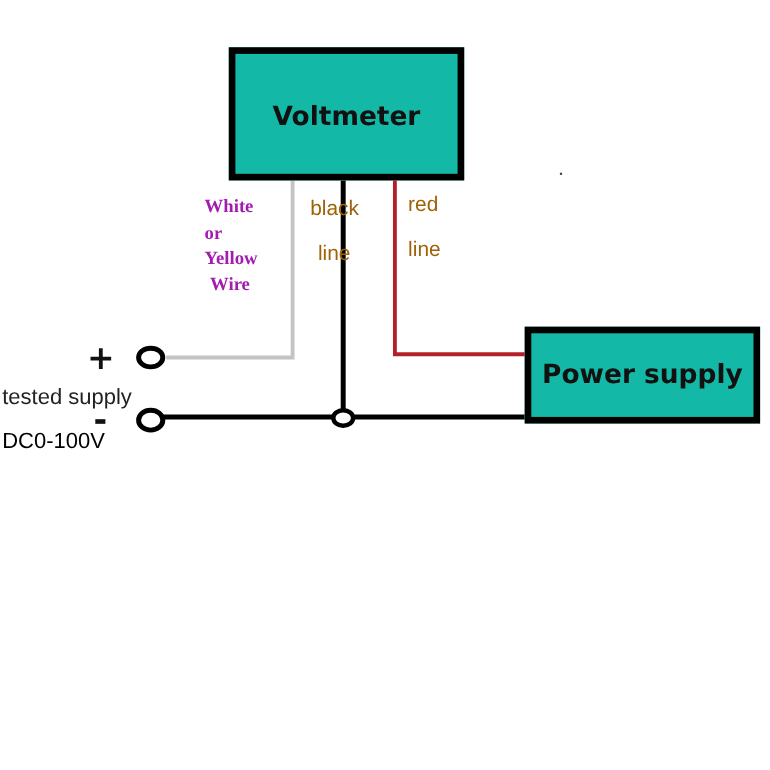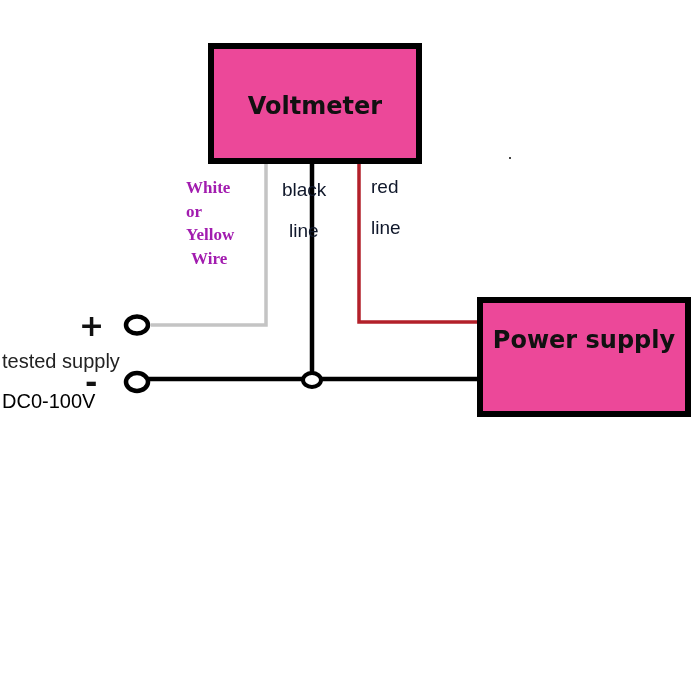--- a/index.html
+++ b/index.html
@@ -18,21 +18,21 @@
       position: absolute;
       left: 0;
       top: 0;
       width: 700px;
       height: 700px;
     }
     .box {
       position: absolute;
       box-sizing: border-box;
       border: 6px solid #4d7c0f;
-      background: #ec4899;
+      background: #14b8a6;
     }
     #voltmeter-box {
       left: 208px;
       top: 43px;
       width: 214px;
       height: 121px;
     }
     #voltmeter-title {
       position: absolute;
       left: 0;
@@ -40,21 +40,21 @@
       top: 43px;
       text-align: center;
       font-weight: bold;
       font-size: 24px;
       color: #111;
     }
     #power-box {
       left: 477px;
       top: 297px;
       width: 214px;
-      height: 120px;
+      height: 88px;
     }
     #power-line1 {
       position: absolute;
       left: 0;
       right: 0;
       top: 23px;
       text-align: center;
       font-weight: bold;
       font-size: 24px;
       color: #111;
@@ -70,21 +70,21 @@
       color: #111;
     }
     .lbl {
       position: absolute;
       white-space: nowrap;
       color: #1a1a1a;
     }
     .wire-lbl {
       font-family: "Liberation Sans", sans-serif;
       font-size: 19px;
-      color: #0f172a;
+      color: #a16207;
     }
     #wy-label {
       position: absolute;
       left: 186px;
       top: 176px;
       font-family: Liberation Serif, serif;
       font-weight: bold;
       font-size: 17px;
       line-height: 23.5px;
       color: #a21caf;

